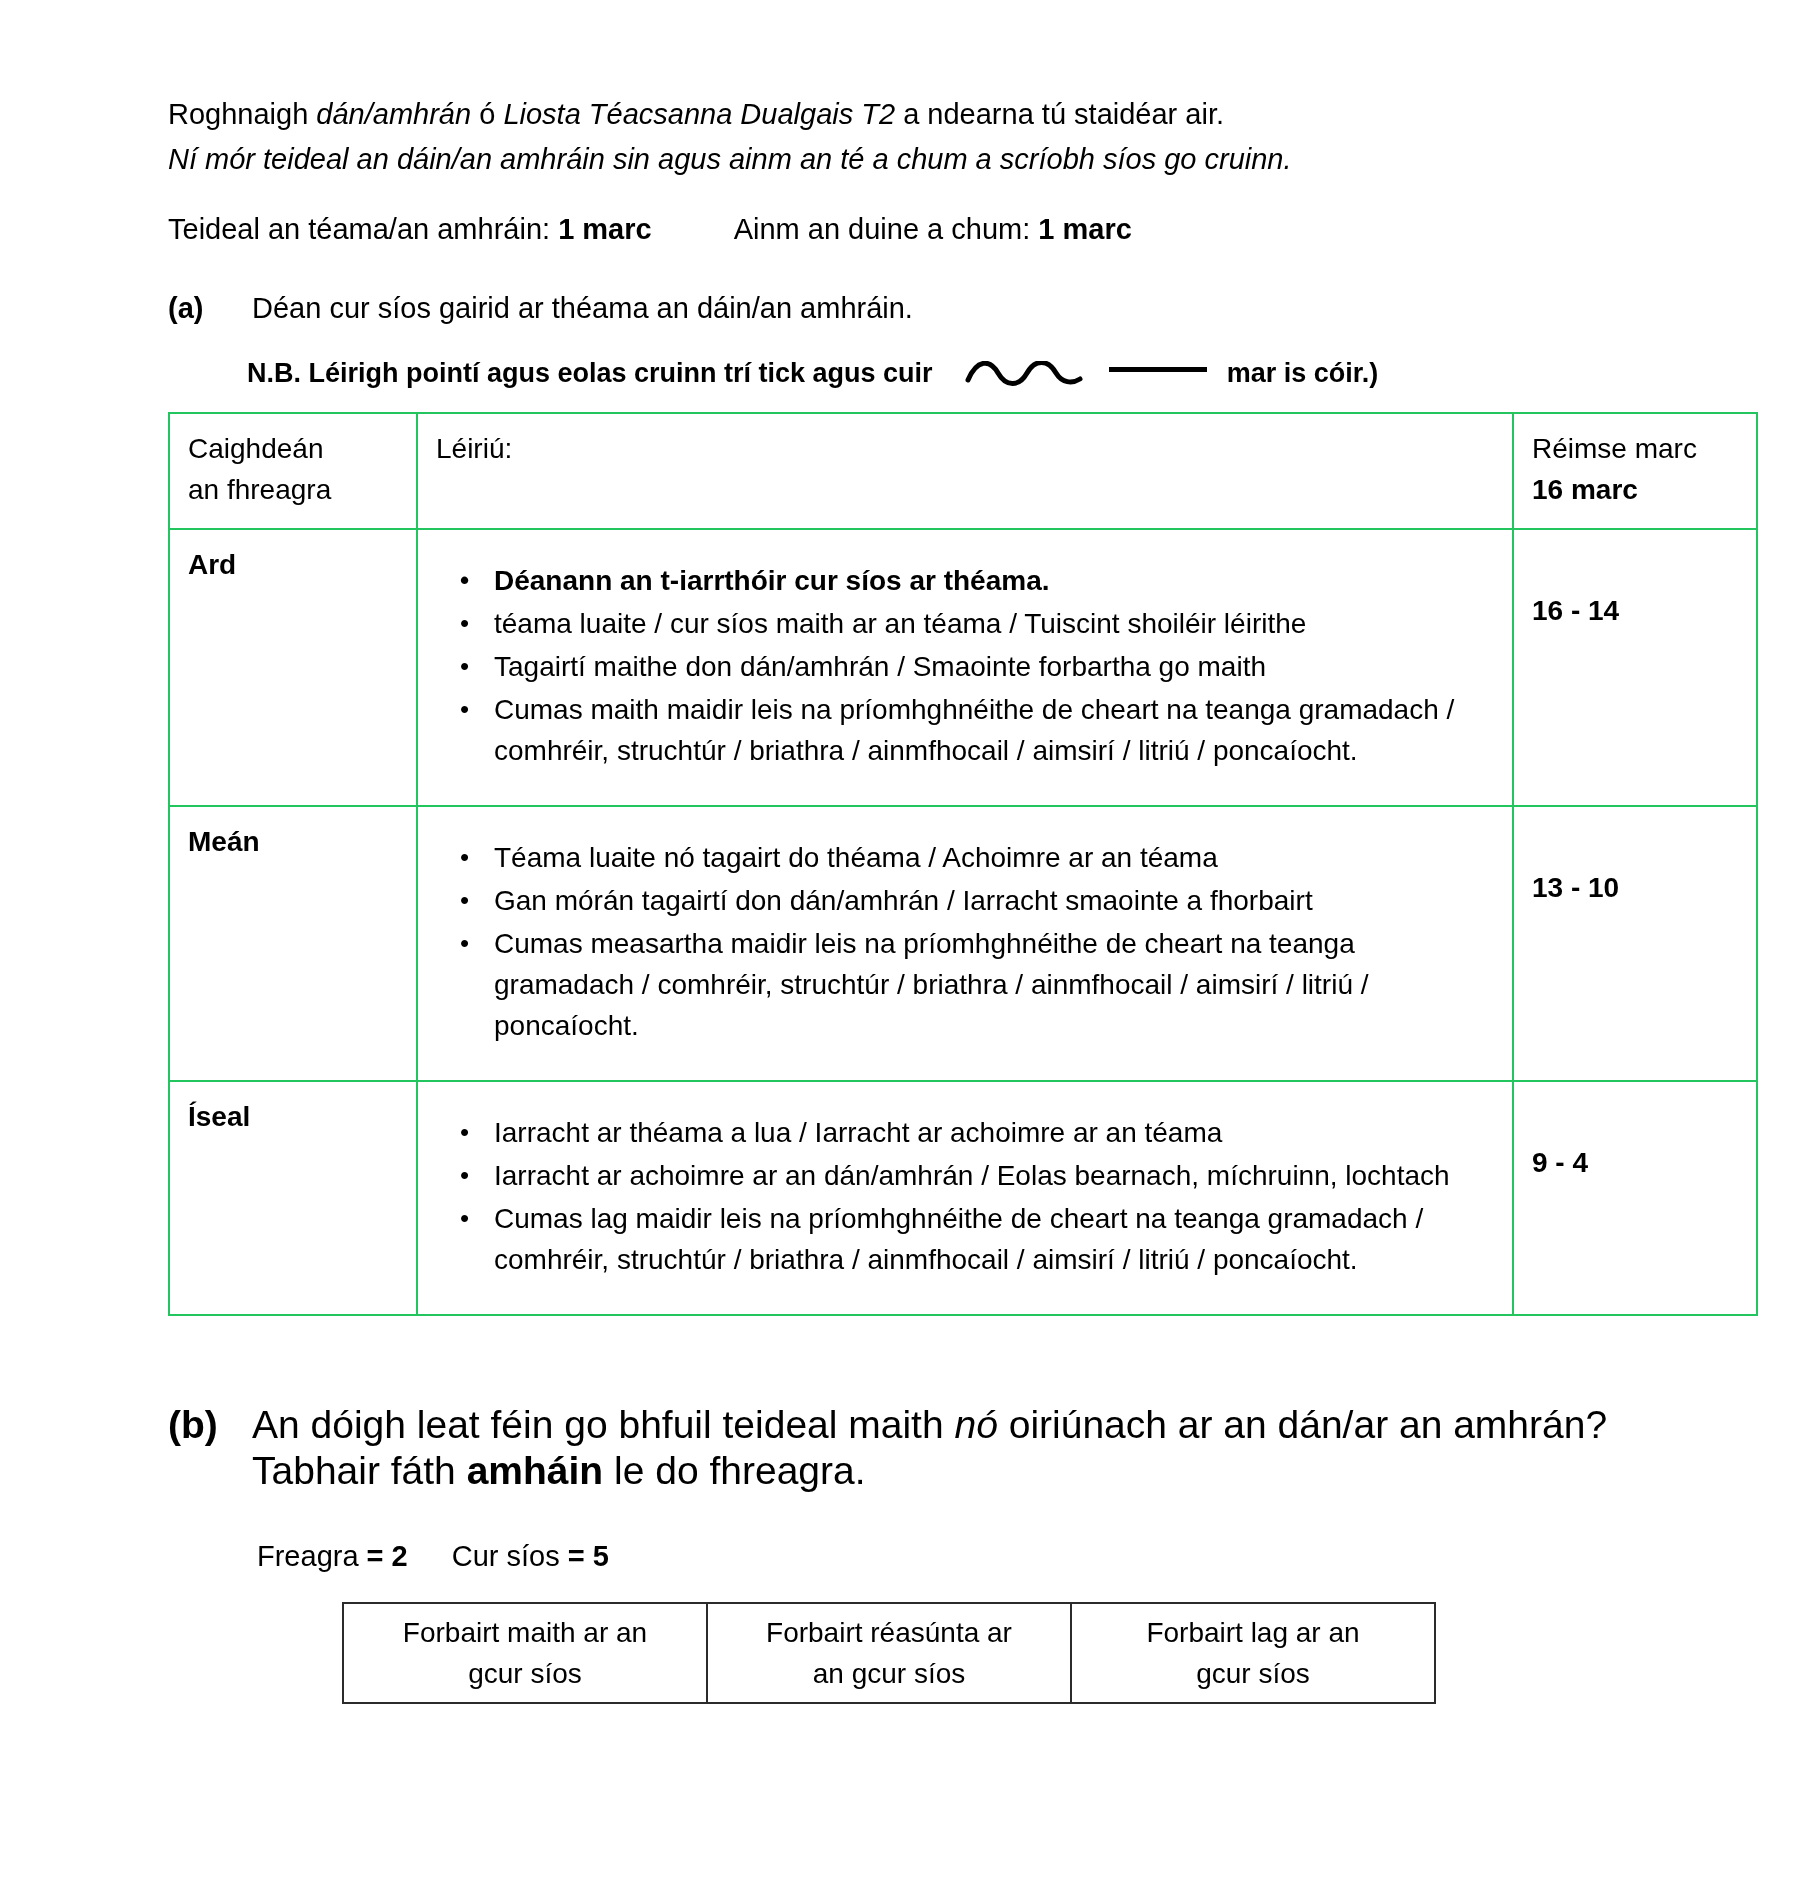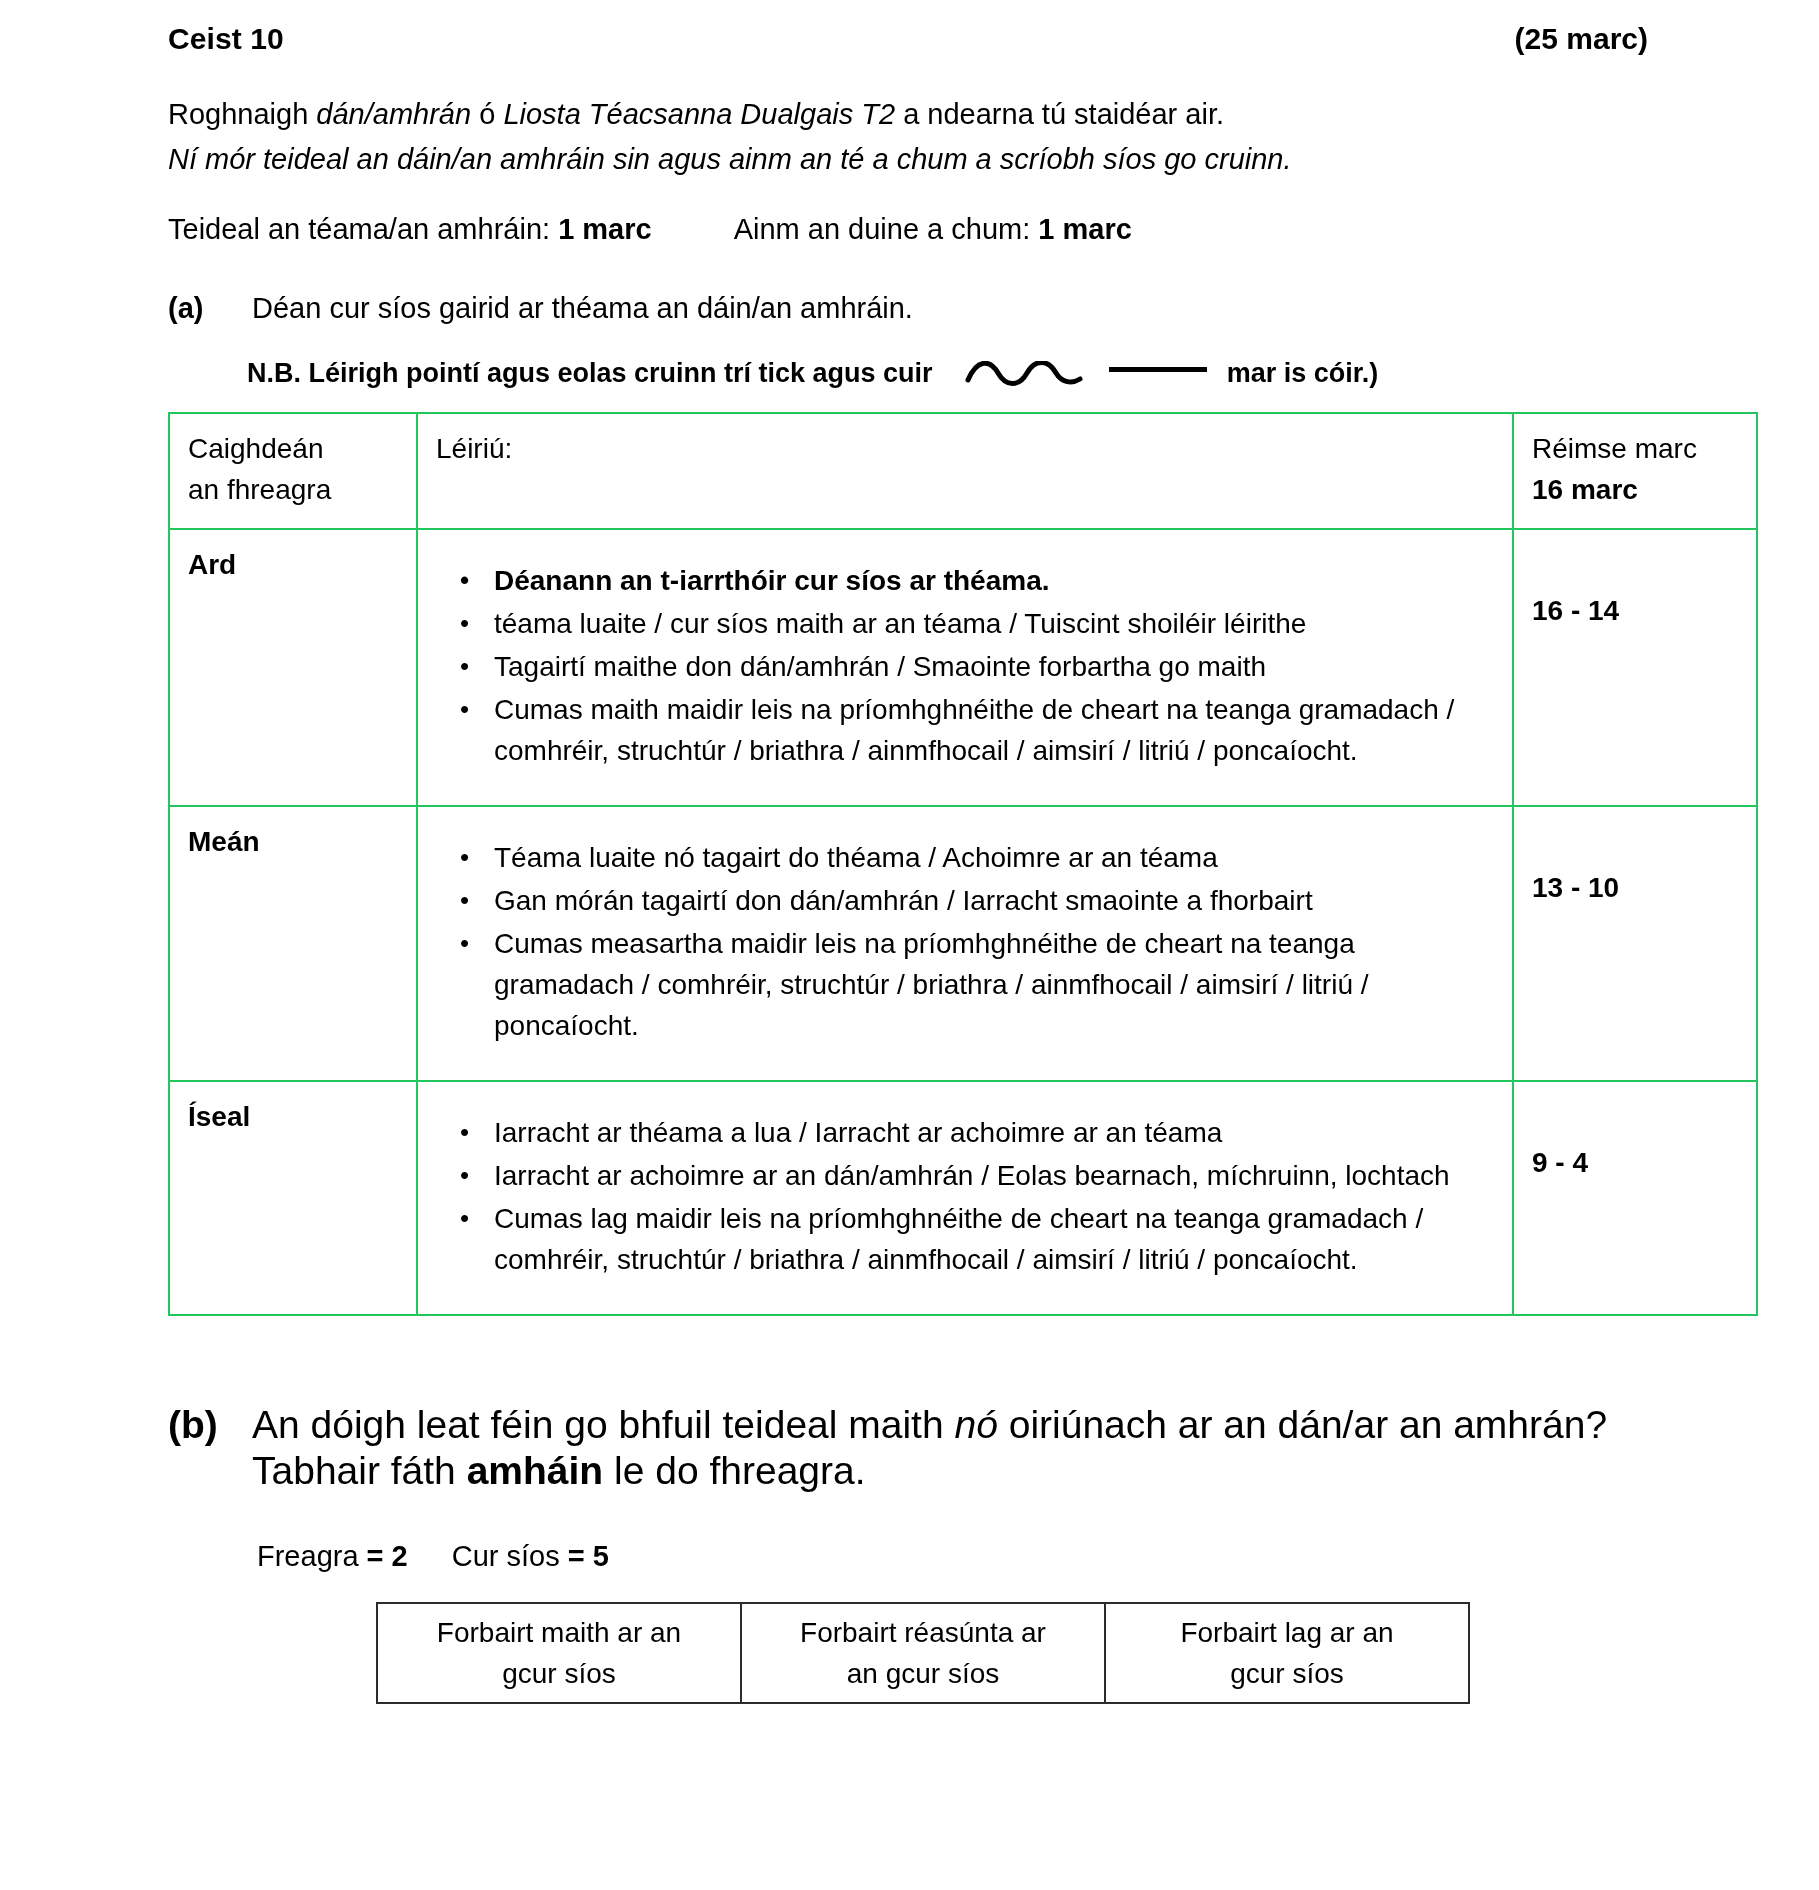--- a/index.html
+++ b/index.html
@@ -176,21 +176,21 @@
     left: 257px;
     top: 1540px;
     font-size: 29px;
     white-space: nowrap;
   }
   .freagra-line .gap { display: inline-block; width: 44px; }
 
   
   table.devel {
     position: absolute;
-    left: 376px;
+    left: 342px;
     top: 1602px;
     width: 1094px;
     border-collapse: collapse;
     table-layout: fixed;
   }
   table.devel td {
     border: 2px solid #2b2b2b;
     width: 33.33%;
     text-align: center;
     font-size: 28px;
@@ -203,24 +203,20 @@
     height: 96px;
     vertical-align: middle;
     padding-bottom: 36px;
   }
 </style>
 </head>
 <body>
 
 <div class="page">
 
-  <div class="header-row">
-    <div class="q-title">Ceist 10</div>
-    <div class="q-marks">(25 marc)</div>
-  </div>
 
   <div class="intro">
     <div class="ln"><span>Roghnaigh </span><span class="it">dán/amhrán</span><span> ó </span><span class="bi">Liosta Téacsanna Dualgais T2</span><span> a ndearna tú staidéar air.</span></div>
     <div class="ln it">Ní mór teideal an dáin/an amhráin sin agus ainm an té a chum a scríobh síos go cruinn.</div>
   </div>
 
   <div class="teideal-line"><span>Teideal an téama/an amhráin: </span><span class="b">1 marc</span><span class="gap"></span><span>Ainm an duine a chum: </span><span class="b">1 marc</span></div>
 
   <div class="part-a"><span class="lbl">(a)</span><span>Déan cur síos gairid ar théama an dáin/an amhráin.</span></div>
 

